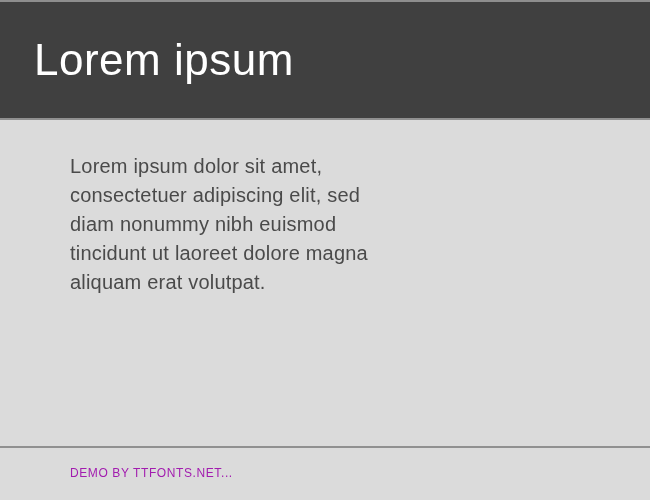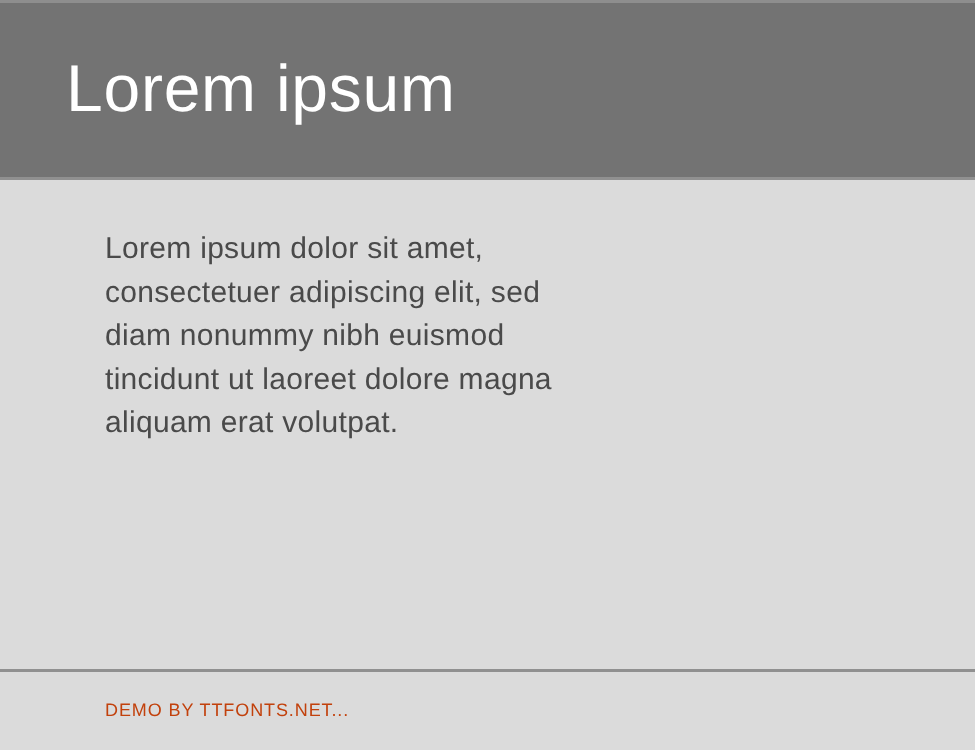--- a/index.html
+++ b/index.html
@@ -5,26 +5,26 @@
   * { margin: 0; padding: 0; box-sizing: border-box; }
   html, body { width: 650px; height: 500px; overflow: hidden; }
   body {
     font-family: "Helvetica Neue", Helvetica, Arial, sans-serif;
     font-weight: 200;
     background: #dbdbdb;
   }
   .header {
     width: 100%;
     height: 120px;
-    background: #737373;
+    background: #404040;
     border-top: 2px solid #8e8e8e;
     border-bottom: 2px solid #909090;
     display: flex;
     align-items: center;
-    padding-left: 44px;
+    padding-left: 34px;
   }
   .header-title {
     font-size: 44px;
     font-weight: 100;
     color: #ffffff;
     letter-spacing: 0.5px;
   }
   .content {
     width: 100%;
     height: 328px;
@@ -42,21 +42,21 @@
   .footer {
     width: 100%;
     height: 50px;
     padding-left: 70px;
     display: flex;
     align-items: center;
   }
   .footer-text {
     font-size: 12px;
     font-weight: 300;
-    color: #c2410c;
+    color: #a21caf;
     letter-spacing: 0.6px;
   }
 </style>
 </head>
 <body>
 
 <div class="header">
   <div class="header-title">Lorem ipsum</div>
 </div>
 

